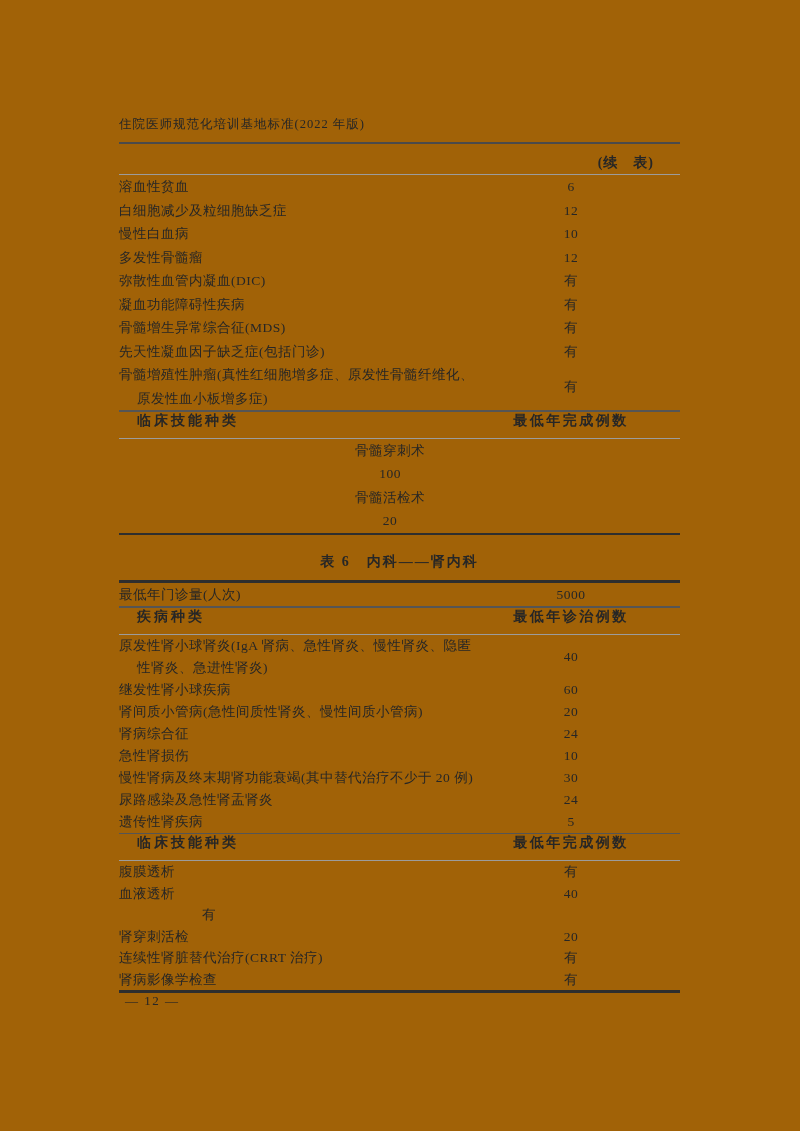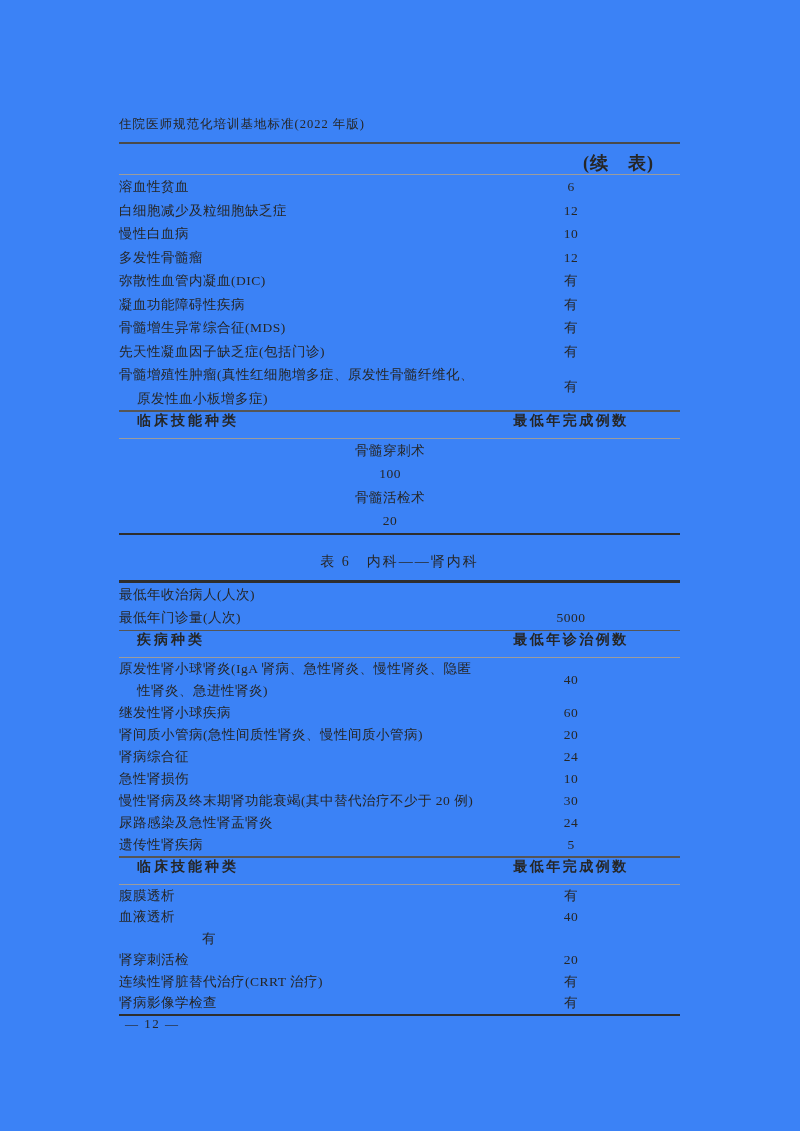--- a/index.html
+++ b/index.html
@@ -1,20 +1,20 @@
 <!DOCTYPE html>
 <html><head>
 <meta charset="utf-8">
 <style>
   html, body { margin: 0; padding: 0; background: #e8e8e8; }
   .page {
     position: relative;
     width: 800px;
     height: 1131px;
-    background: #3b82f6;
+    background: #a16207;
     font-family: "Liberation Serif", "DejaVu Serif", serif;
     color: #262626;
     overflow: hidden;
   }
   .content {
     position: absolute;
     left: 119px;
     top: 0;
     width: 561px;
   }
@@ -27,21 +27,21 @@
     white-space: nowrap;
   }
   .header-rule { margin-top: 8px; height: 2px; background: #4a4a4a; }
   .cont-row {
     margin-top: 8px;
     height: 22px;
     line-height: 22px;
     text-align: right;
     padding-right: 26px;
     font-weight: bold;
-    font-size: 18px;
+    font-size: 14px;
     letter-spacing: 1px;
   }
   .rule { height: 1px; background: #999; }
   .rule.thin { height: 1px; background: #9c9c9c; }
   .rule.med  { height: 1.5px; background: #555; }
   .rule.thick{ height: 2.5px; background: #2e2e2e; }
 
   .row {
     display: flex;
     align-items: center;
@@ -74,21 +74,21 @@
     letter-spacing: 3px;
   }
   .hdr-row .hlbl { flex: 1; padding-left: 18px; }
   .hdr-row .val { letter-spacing: 2.5px; }
 
   .table-title {
     margin-top: 17px;
     height: 20px;
     line-height: 20px;
     text-align: center;
-    font-weight: normal;
+    font-weight: bold;
     font-size: 14px;
     letter-spacing: 2px;
   }
   .title-gap { margin-top: 8px; }
   .footer {
     padding-left: 6px;
     font-size: 13px;
     letter-spacing: 1.5px;
   }
 </style>
@@ -161,21 +161,20 @@
       </div>
     </div>
 
     <div class="rule thick"></div>
 
     <div class="table-title">表 6　内科——肾内科</div>
     <div class="rule thick title-gap"></div>
 
     <div class="t6-vol">
       <div class="row">
-        <span class="lbl">最低年收治病人(人次)</span>
       </div>
       <div class="row">
         <span class="lbl">最低年门诊量(人次)</span>
         <span class="val">5000</span>
       </div>
     </div>
 
     <div class="rule med"></div>
     <div class="hdr-row">
       <span class="hlbl">疾病种类</span>

